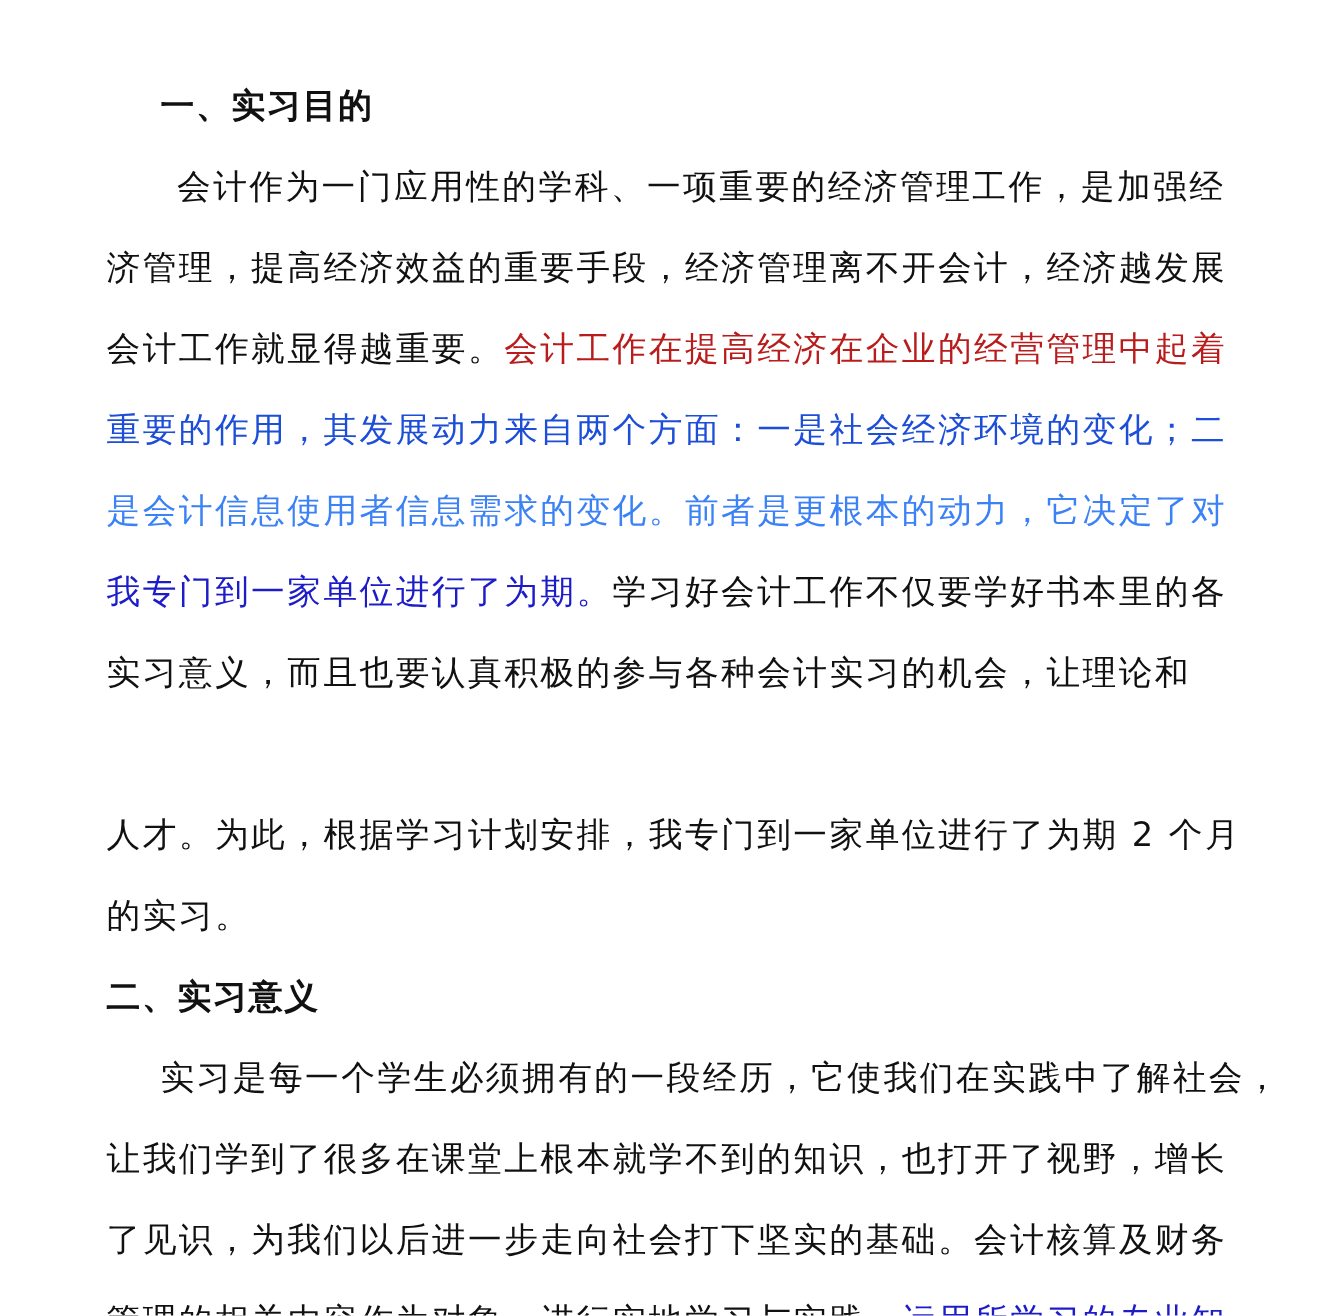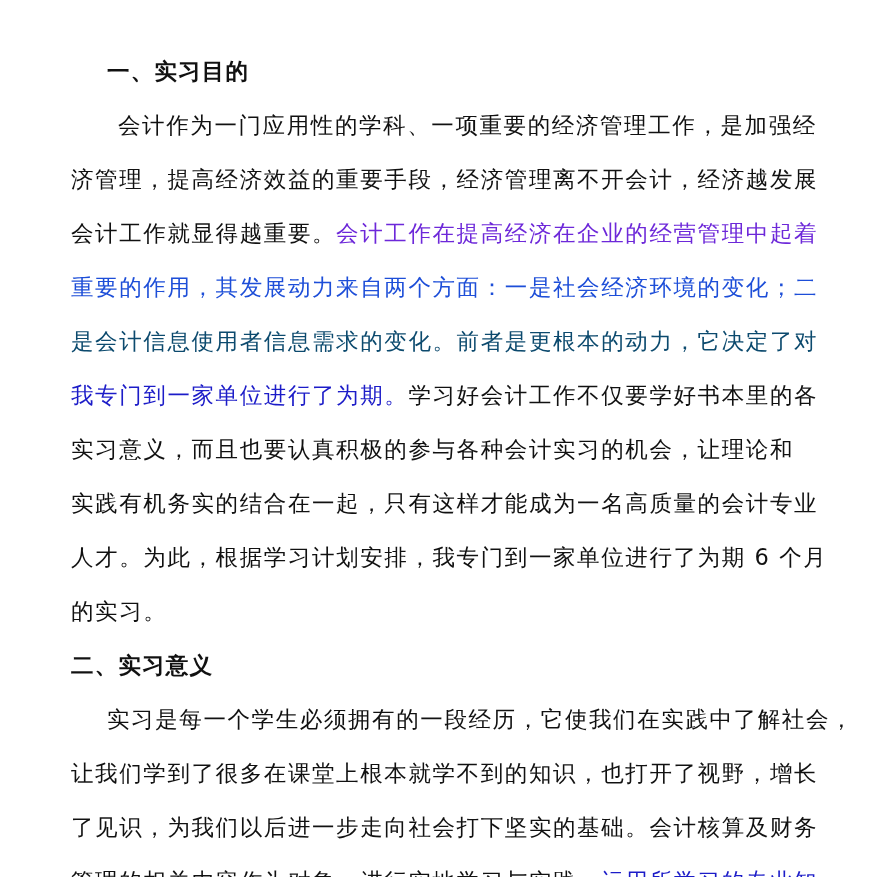--- a/index.html
+++ b/index.html
@@ -42,26 +42,25 @@
       color: #111111;
     }
   </style>
 </head>
 <body>
 
 <div class="page" id="page">
     <div class="line heading" style="top: 56px; left: 107px;"><span class="seg-normal">一、实习目的</span></div>
     <div class="line" style="top: 110px; left: 118px;"><span class="seg-normal">会计作为一门应用性的学科、一项重要的经济管理工作，是加强经</span></div>
     <div class="line" style="top: 164px; left: 71px;"><span class="seg-normal">济管理，提高经济效益的重要手段，经济管理离不开会计，经济越发展</span></div>
-    <div class="line" style="top: 218px; left: 71px;"><span class="seg-normal">会计工作就显得越重要。</span><span class="seg-blue" style="color: #6d28d9;">会计工作在提高经济在企业的经营管理中起着</span></div>
+    <div class="line" style="top: 218px; left: 71px;"><span class="seg-normal">会计工作就显得越重要。</span><span class="seg-blue" style="color: #b91c1c;">会计工作在提高经济在企业的经营管理中起着</span></div>
     <div class="line" style="top: 272px; left: 71px;"><span class="seg-blue" style="color: #1d4ed8;">重要的作用，其发展动力来自两个方面：一是社会经济环境的变化；二</span></div>
-    <div class="line" style="top: 326px; left: 71px;"><span class="seg-blue" style="color: #0c4a6e;">是会计信息使用者信息需求的变化。前者是更根本的动力，它决定了对</span></div>
+    <div class="line" style="top: 326px; left: 71px;"><span class="seg-blue" style="color: #3b82f6;">是会计信息使用者信息需求的变化。前者是更根本的动力，它决定了对</span></div>
     <div class="line" style="top: 380px; left: 71px;"><span class="seg-blue" style="color: rgb(28, 28, 200);">我专门到一家单位进行了为期。</span><span class="seg-normal">学习好会计工作不仅要学好书本里的各</span></div>
     <div class="line" style="top: 434px; left: 71px;"><span class="seg-normal">实习意义，而且也要认真积极的参与各种会计实习的机会，让理论和</span></div>
-    <div class="line" style="top: 488px; left: 71px;"><span class="seg-normal">实践有机务实的结合在一起，只有这样才能成为一名高质量的会计专业</span></div>
-    <div class="line" style="top: 542px; left: 71px;"><span class="seg-normal">人才。为此，根据学习计划安排，我专门到一家单位进行了为期 6 个月</span></div>
+    <div class="line" style="top: 542px; left: 71px;"><span class="seg-normal">人才。为此，根据学习计划安排，我专门到一家单位进行了为期 2 个月</span></div>
     <div class="line" style="top: 596px; left: 71px;"><span class="seg-normal">的实习。</span></div>
     <div class="line heading" style="top: 650px; left: 71px;"><span class="seg-normal">二、实习意义</span></div>
     <div class="line" style="top: 704px; left: 107px;"><span class="seg-normal">实习是每一个学生必须拥有的一段经历，它使我们在实践中了解社会，</span></div>
     <div class="line" style="top: 812px; left: 71px;"><span class="seg-normal">了见识，为我们以后进一步走向社会打下坚实的基础。会计核算及财务</span></div>
     <div class="line" style="top: 758px; left: 71px;"><span class="seg-normal">让我们学到了很多在课堂上根本就学不到的知识，也打开了视野，增长</span></div>
     <div class="line" style="top: 866px; left: 71px;"><span class="seg-normal">管理的相关内容作为对象，进行实地学习与实践，</span><span class="seg-blue" style="color: rgb(28, 28, 200);">运用所学习的专业知</span></div>
   </div>
 
 </body></html>

